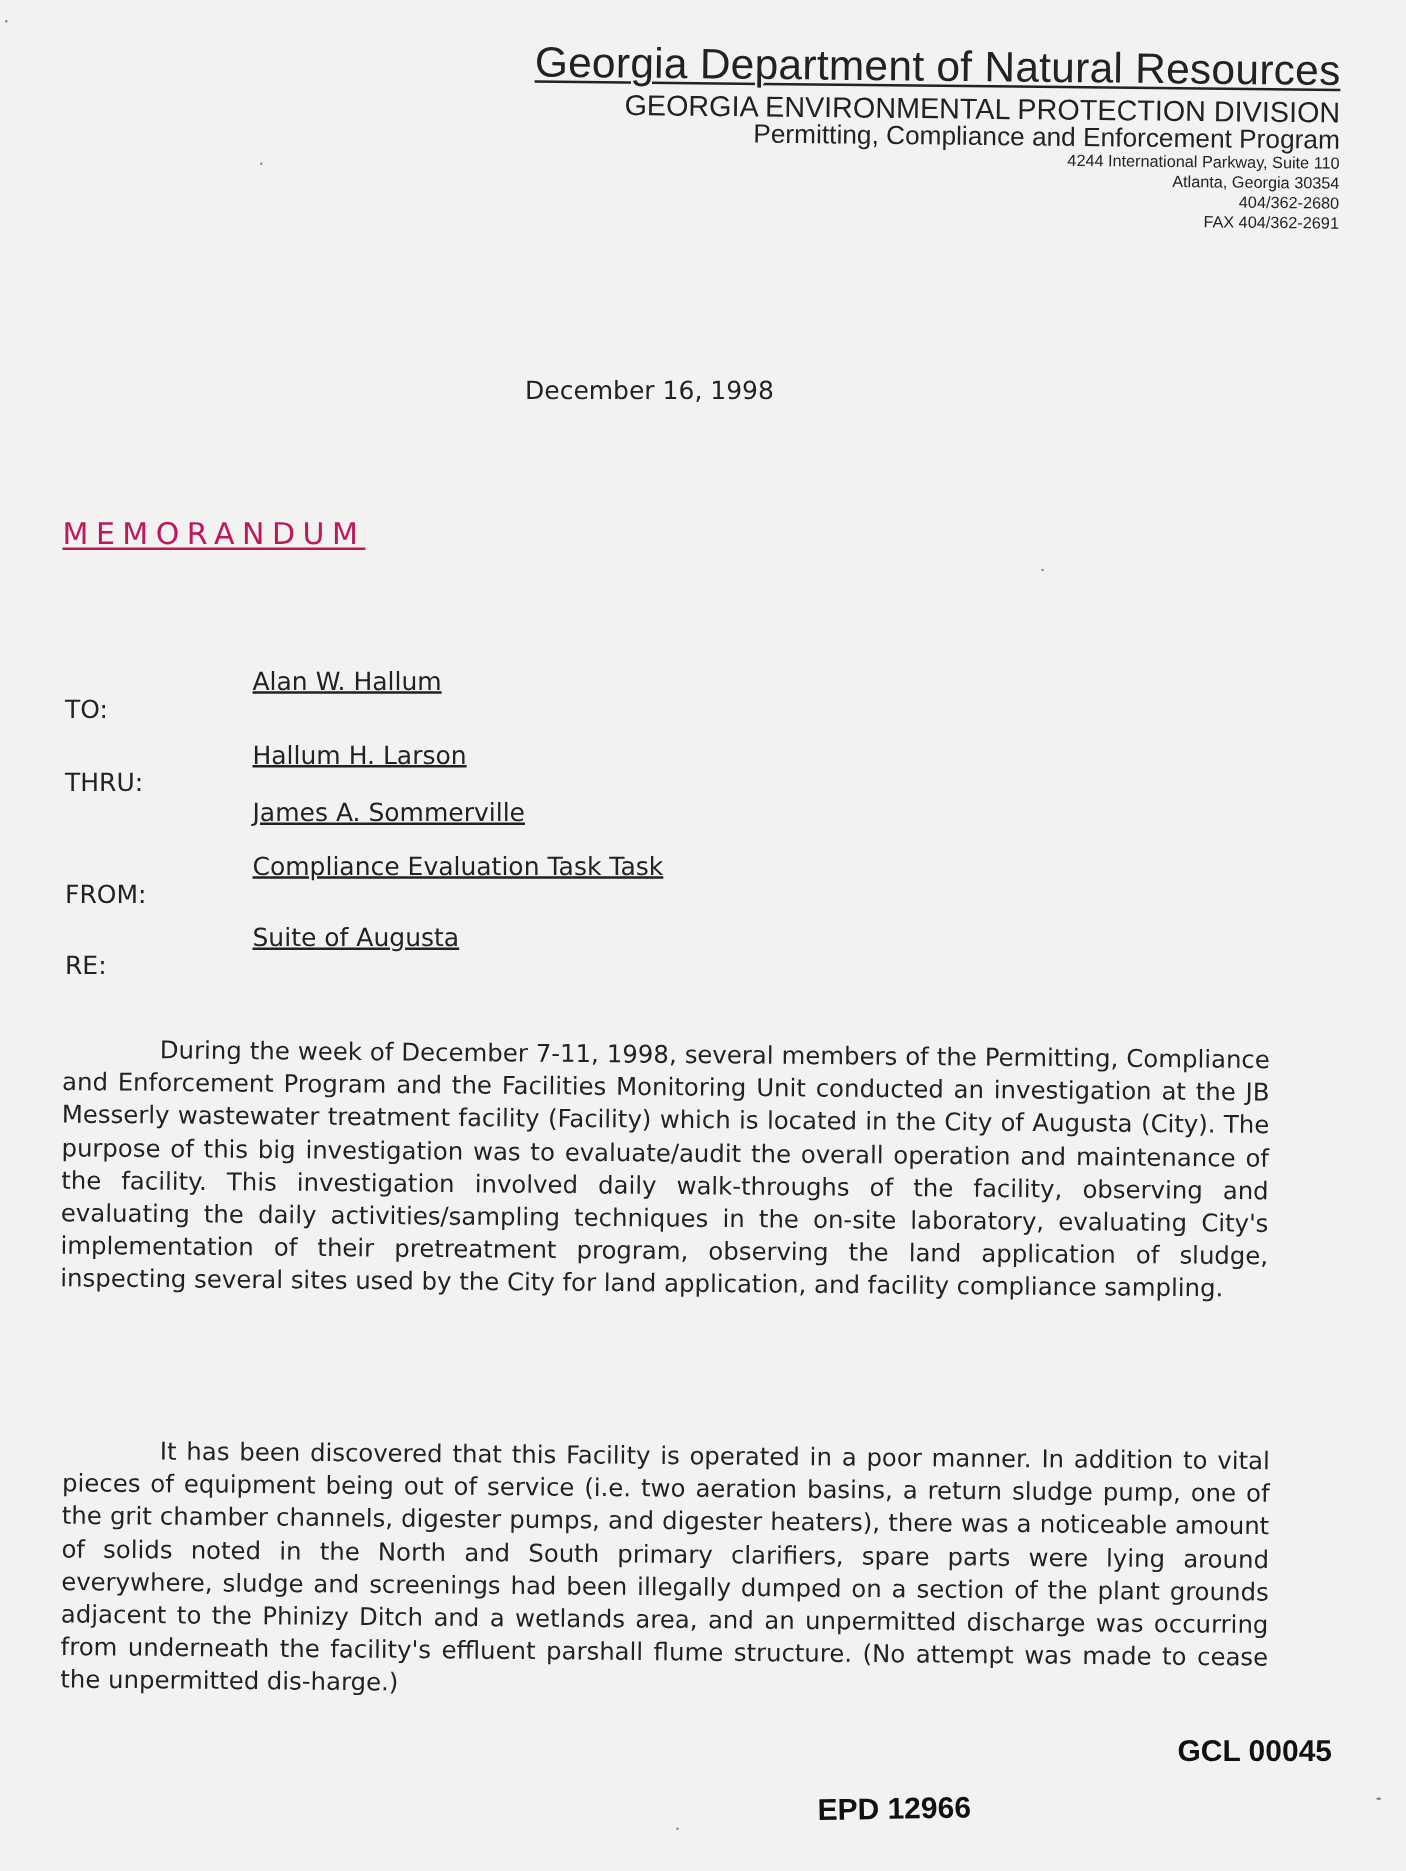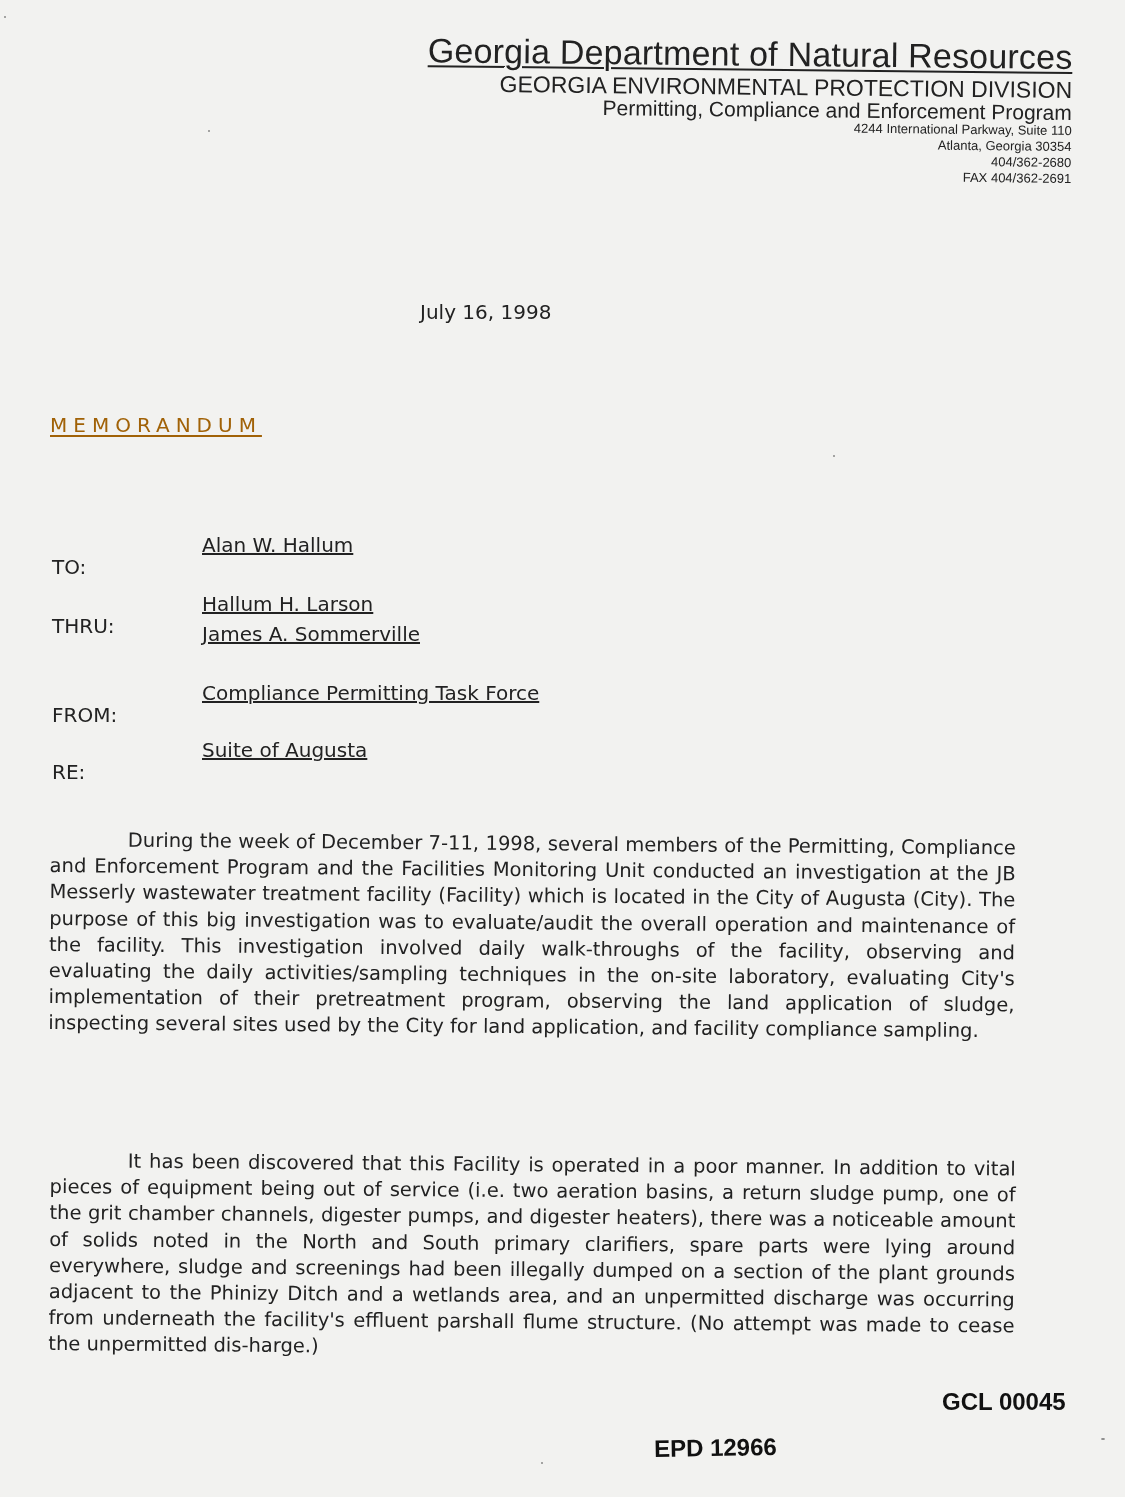--- a/index.html
+++ b/index.html
@@ -15,21 +15,21 @@
 
   
   .lh { position: absolute; right: 32px; top: 38px; text-align: right; transform: rotate(0.6deg); transform-origin: right top; }
   .lh-dept { font-family: "Liberation Sans", sans-serif; font-size: 34px; letter-spacing: 0.2px; line-height: 38px; text-decoration: underline; text-decoration-thickness: 2px; text-underline-offset: 3px; color: #222; }
   .lh-div { font-family: "Liberation Sans", sans-serif; font-size: 23px; line-height: 24px; color: #222; margin-top: 2px; }
   .lh-prog { font-family: "Liberation Sans", sans-serif; font-size: 21px; line-height: 21px; color: #222; }
   .lh-small { font-family: "Liberation Sans", sans-serif; font-size: 13px; line-height: 16px; color: #222; }
 
   .date { position: absolute; left: 420px; top: 300px; font-size: 20px; color: #222; }
 
-  .memo-title { position: absolute; left: 50px; top: 413px; font-size: 20px; letter-spacing: 6px; text-decoration: underline; text-underline-offset: 3px; color: #a16207; }
+  .memo-title { position: absolute; left: 50px; top: 413px; font-size: 24px; letter-spacing: 6px; text-decoration: underline; text-underline-offset: 3px; color: #be185d; }
 
   .hdr-row { position: absolute; left: 52px; font-size: 20px; color: #222; }
   .hdr-label { position: absolute; left: 0; width: 140px; margin-top: 23px; }
   .hdr-value { position: absolute; left: 150px; white-space: nowrap; line-height: 30px; text-decoration: underline; }
 
   .para { position: absolute; left: 50px; width: 966px; font-size: 19.5px; line-height: 26.2px; text-align: justify; color: #222; transform: rotate(0.5deg); transform-origin: left top; }
   .para p { margin: 0; text-indent: 78px; }
 
   .stamp { position: absolute; font-family: "Liberation Sans", sans-serif; font-weight: bold; font-size: 24px; color: #111; }
 
@@ -43,38 +43,38 @@
   <div class="lh">
     <div class="lh-dept">Georgia Department of Natural Resources</div>
     <div class="lh-div">GEORGIA ENVIRONMENTAL PROTECTION DIVISION</div>
     <div class="lh-prog">Permitting, Compliance and Enforcement Program</div>
     <div class="lh-small">4244 International Parkway, Suite 110</div>
     <div class="lh-small">Atlanta, Georgia 30354</div>
     <div class="lh-small">404/362-2680</div>
     <div class="lh-small">FAX 404/362-2691</div>
   </div>
 
-  <div class="date">July 16, 1998</div>
+  <div class="date">December 16, 1998</div>
 
   <div class="memo-title">MEMORANDUM</div>
 
   <div class="hdr-row" style="top:532px;">
     <span class="hdr-label">TO:</span>
     <span class="hdr-value" style="top:-2px;">Alan W. Hallum</span>
   </div>
 
   <div class="hdr-row" style="top:591px;">
     <span class="hdr-label">THRU:</span>
     <span class="hdr-value" style="top:-2px;">Hallum H. Larson</span>
-    <span class="hdr-value" style="top:28px;text-align:right;">James A. Sommerville</span>
+    <span class="hdr-value" style="top:44px;text-align:right;">James A. Sommerville</span>
   </div>
 
   <div class="hdr-row" style="top:680px;">
     <span class="hdr-label">FROM:</span>
-    <span class="hdr-value" style="top:-2px;">Compliance Permitting Task Force</span>
+    <span class="hdr-value" style="top:-2px;">Compliance Evaluation Task Task</span>
   </div>
 
   <div class="hdr-row" style="top:737px;">
     <span class="hdr-label">RE:</span>
     <span class="hdr-value" style="top:-2px;">Suite of Augusta</span>
   </div>
 
   <div class="para" style="top:827px;">
     <p>During the week of December 7-11, 1998, several members of the Permitting, Compliance and Enforcement Program and the Facilities Monitoring Unit conducted an investigation at the JB Messerly wastewater treatment facility (Facility) which is located in the City of Augusta (City).  The purpose of this big investigation was to evaluate/audit the overall operation and maintenance of the facility.  This investigation involved daily walk-throughs of the facility, observing and evaluating the daily activities/sampling techniques in the on-site laboratory, evaluating City's implementation of their pretreatment program, observing the land application of sludge, inspecting several sites used by the City for land application, and facility compliance sampling.</p>
   </div>

